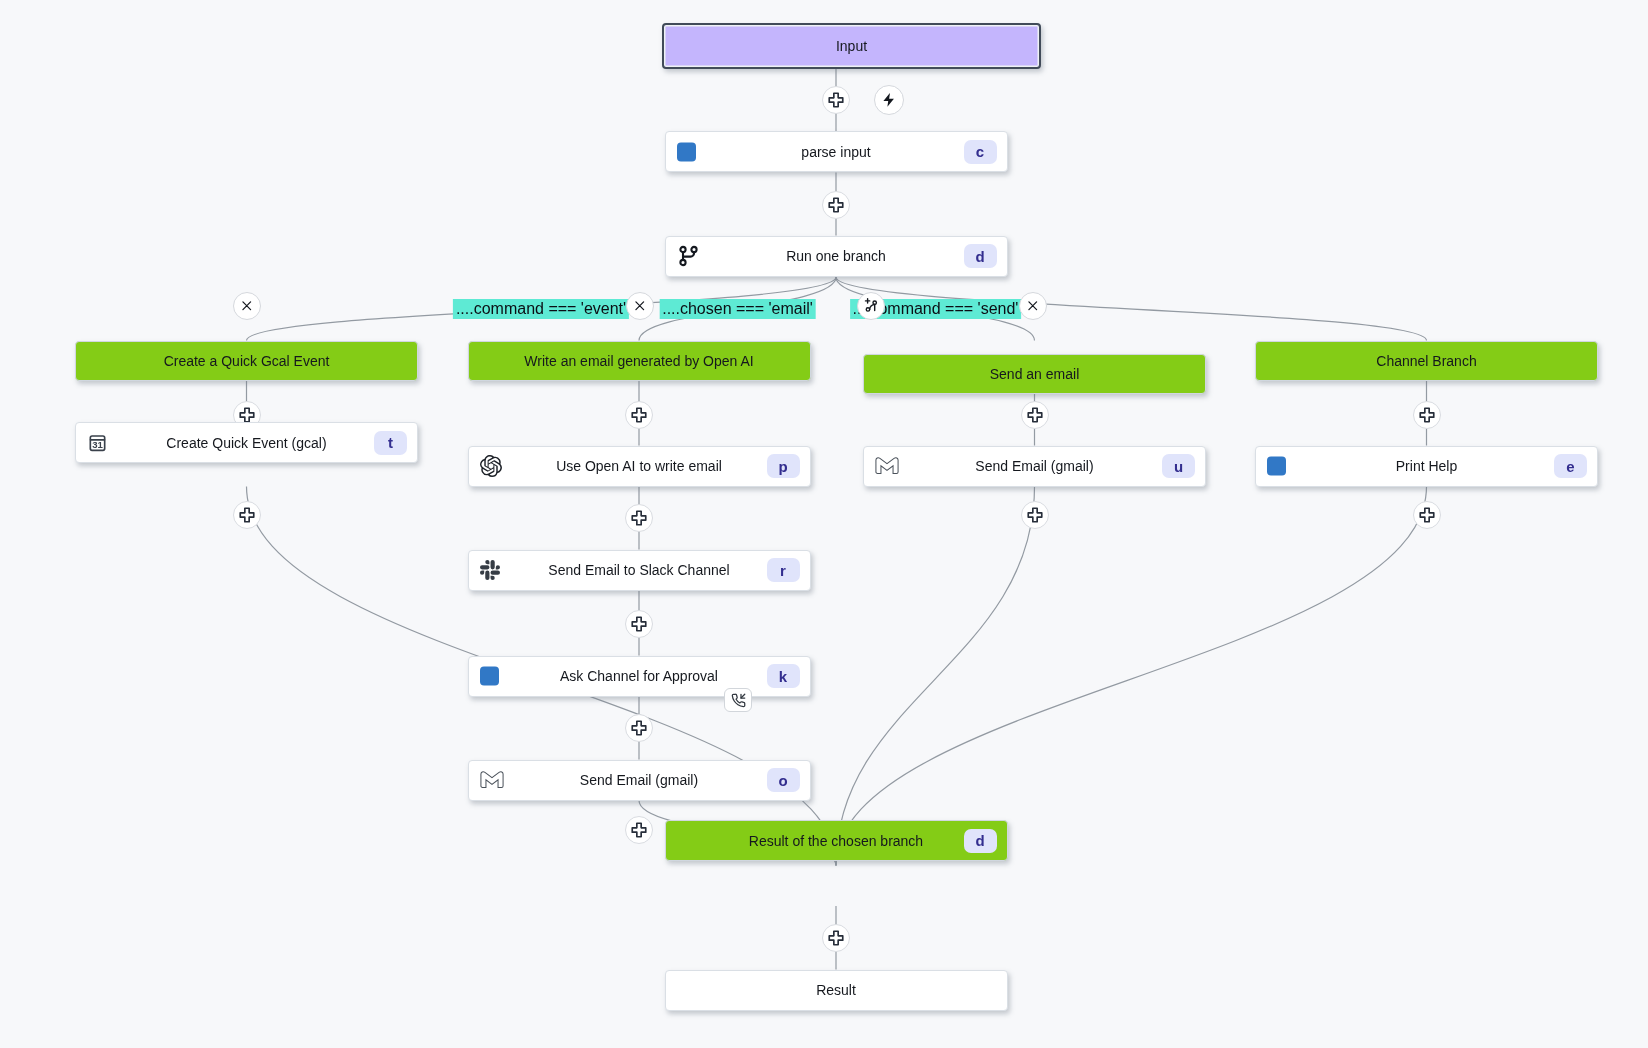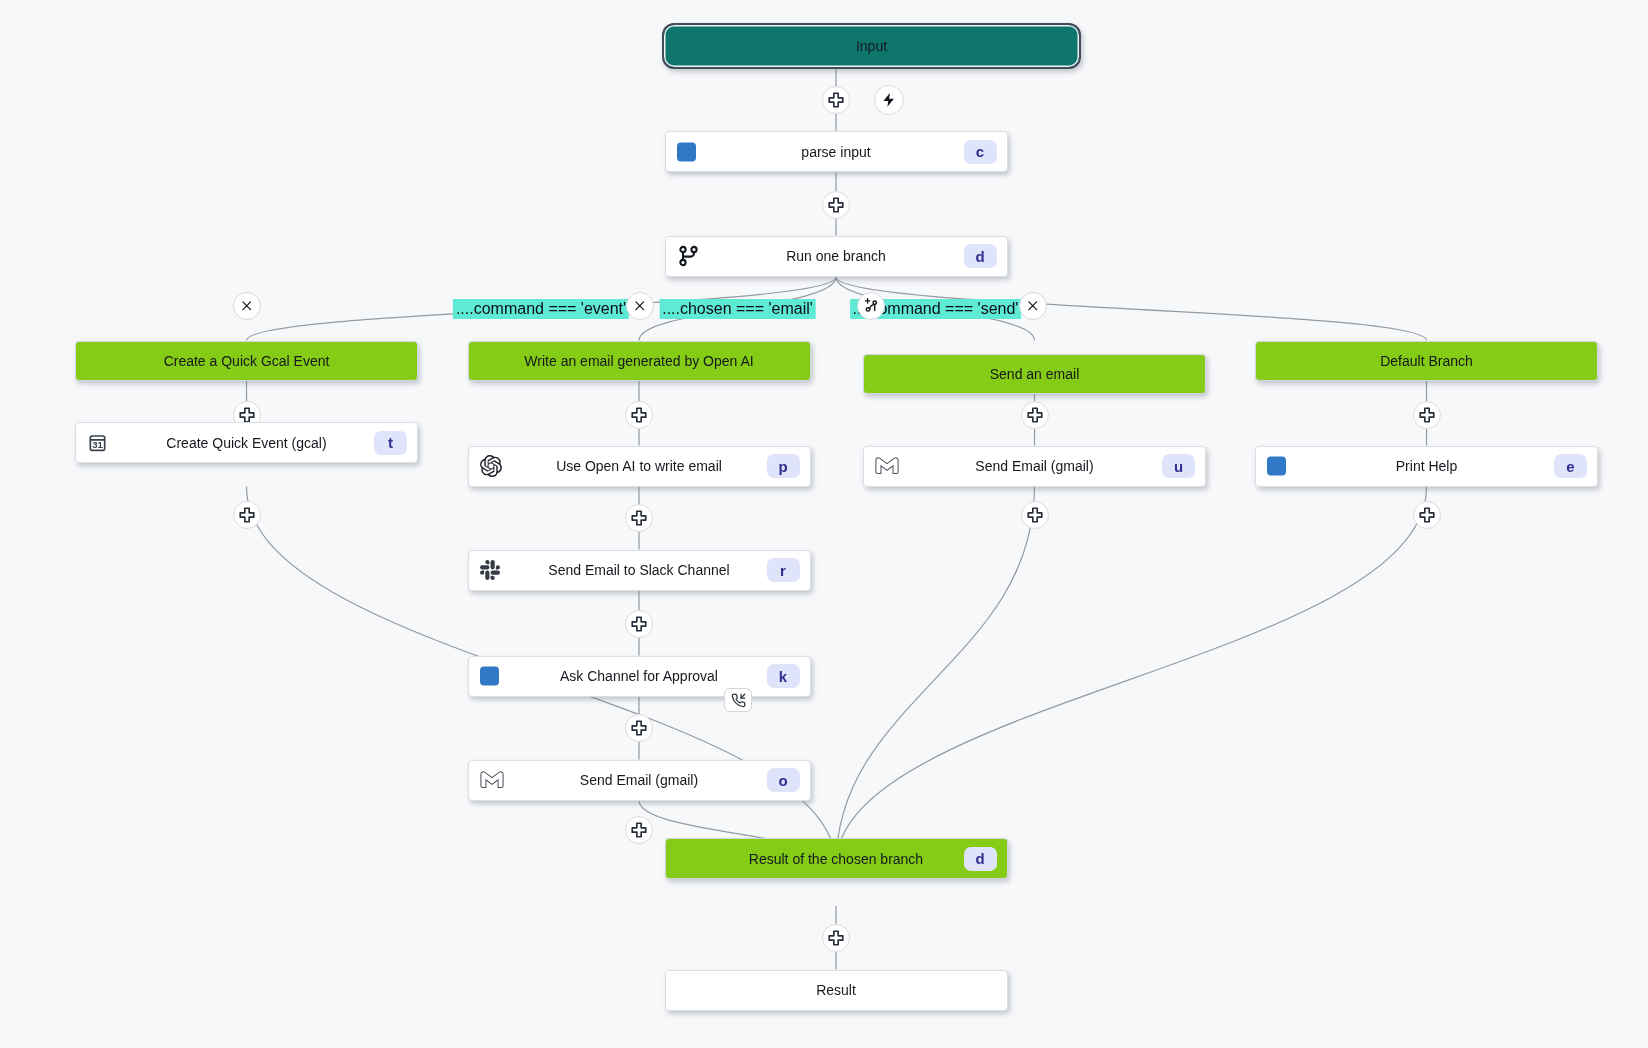--- a/index.html
+++ b/index.html
@@ -37,21 +37,21 @@
     <path d="M1034.5 486.5 C1034.5 660,836 700,836 865.5"></path>
     <path d="M1426.5 486.5 C1426.5 660,836 700,836 865.5"></path>
     <path d="M639 800.5 C639 834,836 834,836 865.5"></path>
   </g>
 </svg>
 
 <div class="lbl" style="left:541px;top:308.5px">....command === 'event'</div>
 <div class="lbl" style="left:737.5px;top:308.5px">....chosen === 'email'</div>
 <div class="lbl" style="left:935.5px;top:308.5px">....command === 'send'</div>
 
-<div class="node hdr" style="left:662px;top:23px;width:419px;height:46px;border:2px solid #414b59;border-radius:12px;background:#0f766e;box-shadow:inset 0 0 0 1.5px #eef1f4, 2px 3px 5px rgba(110,120,135,.38)">Input</div>
+<div class="node hdr" style="left:662px;top:23px;width:379px;height:46px;border:2px solid #414b59;border-radius:4px;background:#c4b5fd;box-shadow:inset 0 0 0 1.5px #eef1f4, 2px 3px 5px rgba(110,120,135,.38)">Input</div>
 
 <div class="node" style="left:664.5px;top:131px">
   <div class="icon">
       <div class="tsicon">
         <span>TS</span>
       </div>
     </div>
   parse input
   <div class="badge">c</div>
 </div>
@@ -66,21 +66,21 @@
       <path d="M17 8.1 v1.1 a3.4 3.4 0 0 1 -3.4 3.4 H6.2"></path>
     </svg>
   </div>
   Run one branch
   <div class="badge">d</div>
 </div>
 
 <div class="node hdr" style="left:75px;top:340.5px;height:40px">Create a Quick Gcal Event</div>
 <div class="node hdr" style="left:467.5px;top:340.5px;height:40px">Write an email generated by Open AI</div>
 <div class="node hdr" style="left:863px;top:354px;height:40px">Send an email</div>
-<div class="node hdr" style="left:1255px;top:340.5px;height:40px">Default Branch</div>
+<div class="node hdr" style="left:1255px;top:340.5px;height:40px">Channel Branch</div>
 
 <div class="node" style="left:75px;top:422px">
   <div class="icon">
     <svg width="21" height="21" viewBox="0 0 24 24" stroke="#3a414b" stroke-width="1.9" fill="none" stroke-linecap="round" stroke-linejoin="round">
       <rect x="3.8" y="4" width="16.4" height="16.4" rx="2"></rect>
       <path d="M4 8.4 H20"></path>
       <text x="12" y="17.8" font-size="11" font-weight="bold" fill="#3a414b" stroke="none" text-anchor="middle" font-family="Liberation Sans,sans-serif">31</text>
     </svg>
   </div>
   Create Quick Event (gcal)
@@ -142,21 +142,21 @@
 <div class="node" style="left:467.5px;top:759.5px">
   <div class="icon">
     <svg width="24" height="24" viewBox="-1 -1 26 26" fill="none" stroke="#4a515a" stroke-width="1.1">
         <path d="M24 5.457v12.909c0 .904-.732 1.636-1.636 1.636h-3.819V11.73L12 16.64l-6.545-4.91v8.273H1.636A1.636 1.636 0 0 1 0 18.366V5.457c0-2.023 2.309-3.178 3.927-1.964L5.455 4.64 12 9.548l6.545-4.91 1.528-1.145C21.69 2.28 24 3.434 24 5.457z"></path>
       </svg>
   </div>
   Send Email (gmail)
   <div class="badge">o</div>
 </div>
 
-<div class="node hdr" style="left:664.5px;top:838px">
+<div class="node hdr" style="left:664.5px;top:820px">
   Result of the chosen branch
   <div class="badge">d</div>
 </div>
 <div class="node" style="left:664.5px;top:969.5px">Result</div>
 
 <div class="plus" style="left:822px;top:86px">
     <svg width="20" height="20" viewBox="0 0 24 24">
       <path d="M9.4 3.9h5.2v5.5h5.5v5.2h-5.5v5.5H9.4v-5.5H3.9V9.4h5.5z" fill="#fff" stroke="#272e3a" stroke-width="2" stroke-linejoin="round"></path>
     </svg>
   </div>

